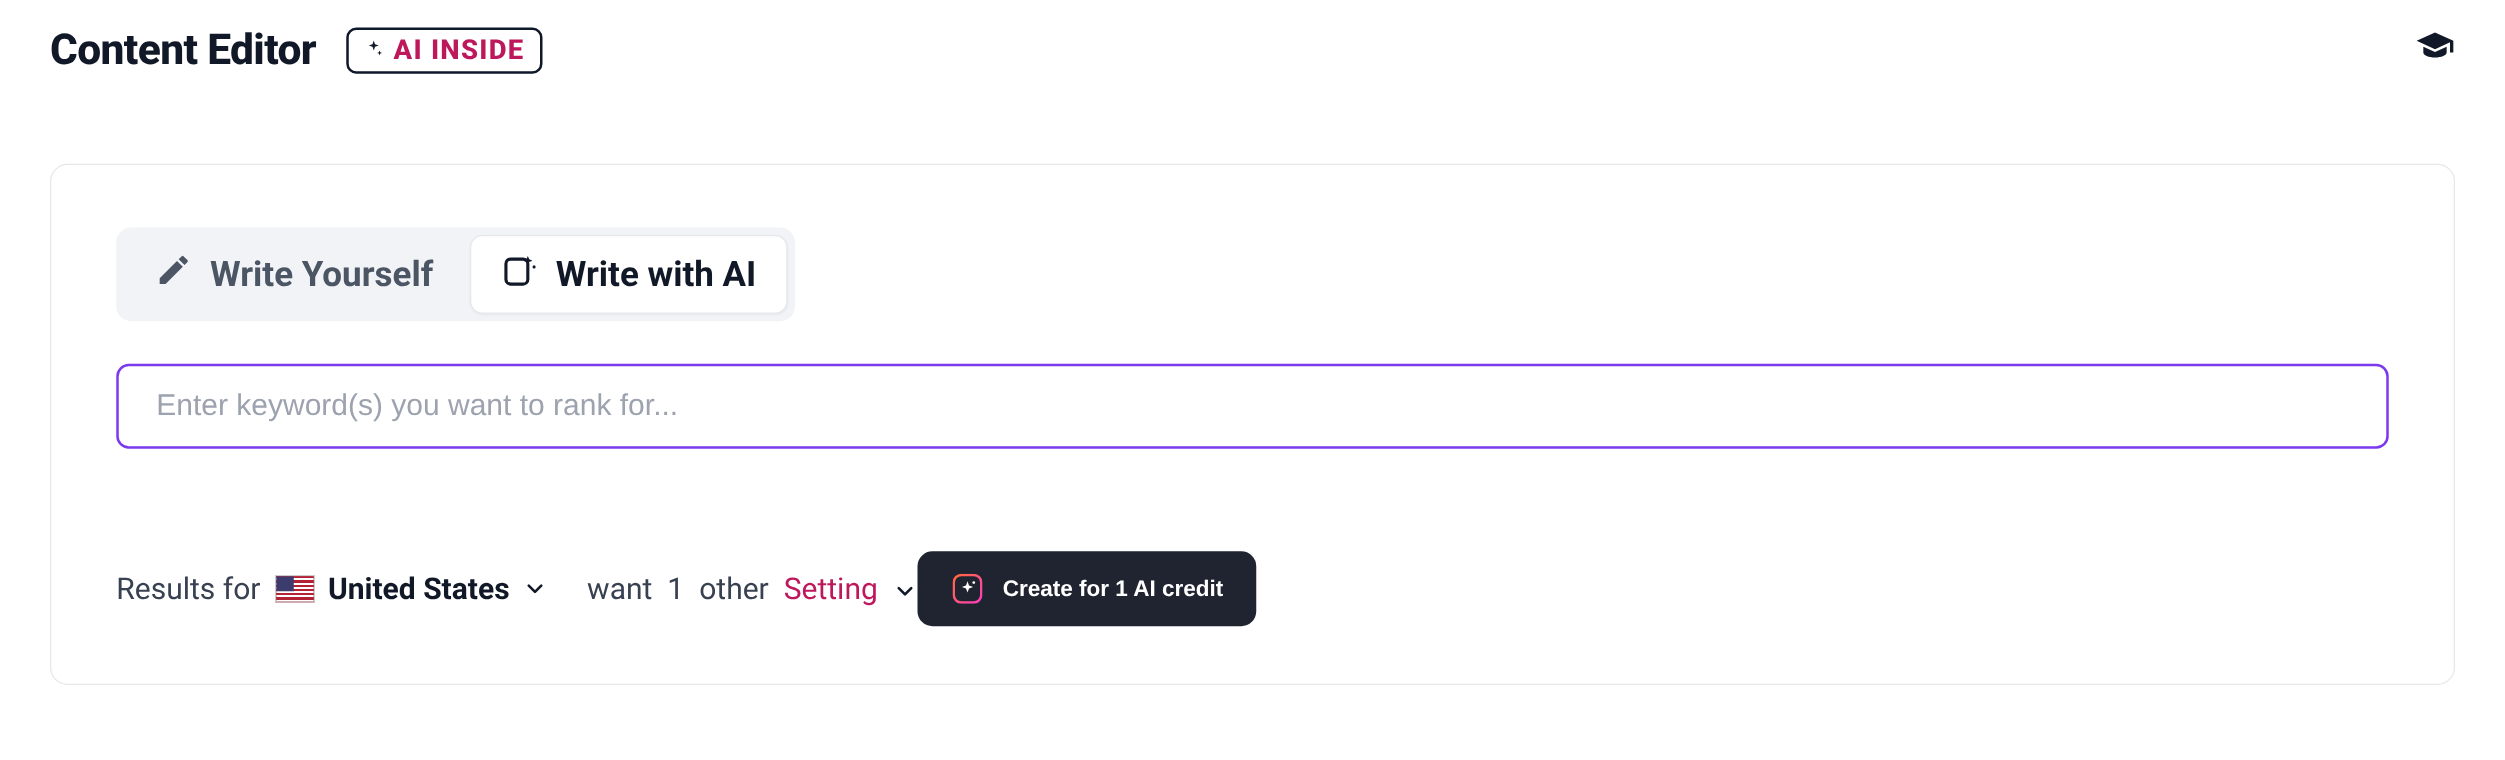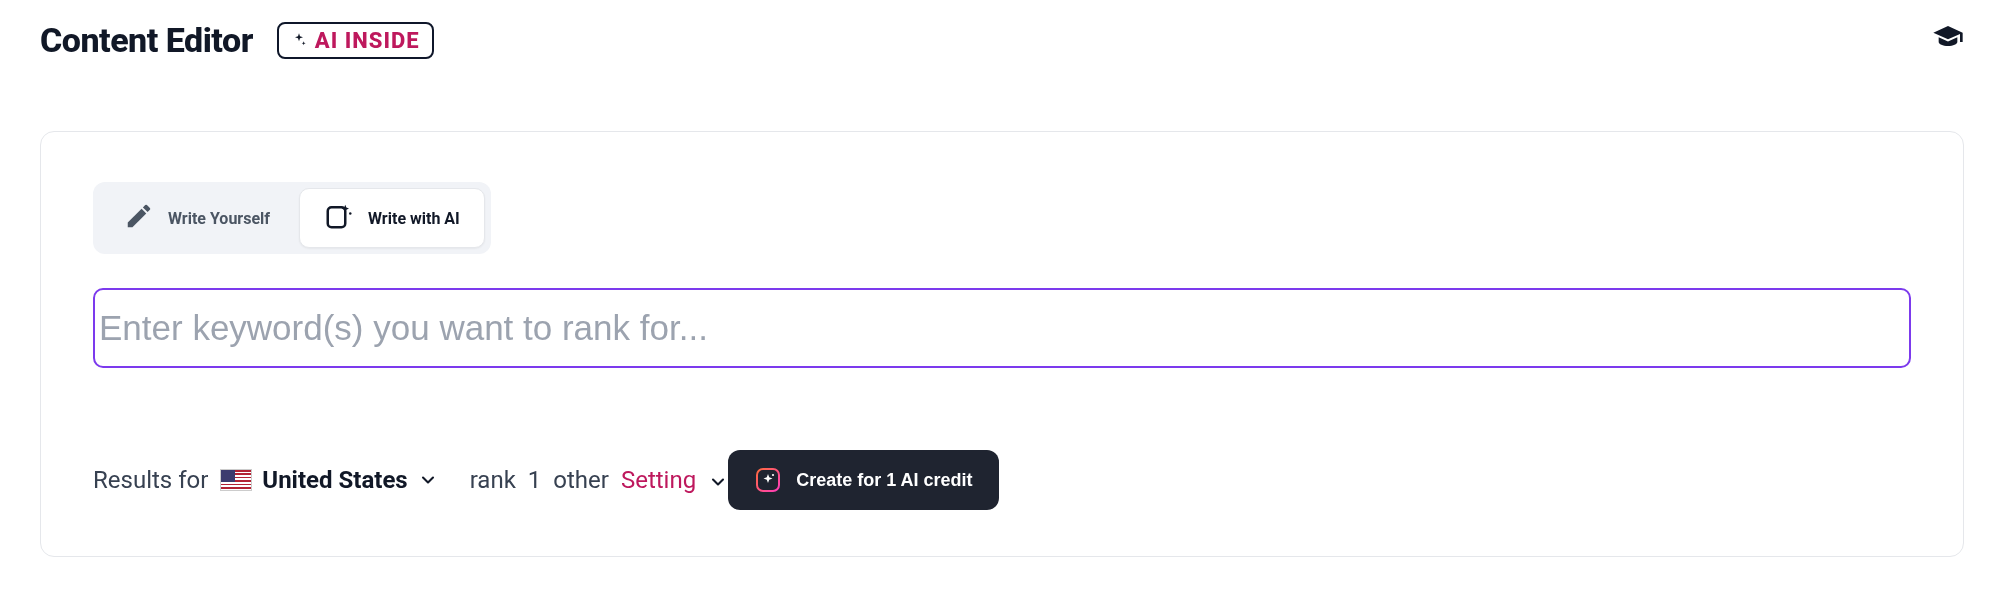--- a/index.html
+++ b/index.html
@@ -56,41 +56,41 @@
     padding: 6px;
     gap: 4px;
     margin-bottom: 34px;
   }
   .seg-item {
     display: inline-flex;
     align-items: center;
     gap: 14px;
     padding: 12px 24px;
     border-radius: 10px;
-    font-size: 16px;
+    font-size: 28px;
     font-weight: 700;
     color: #374151;
     cursor: pointer;
     border: 1px solid transparent;
   }
   .seg-item.inactive { color: #4b5563; }
   .seg-item.active {
     background: #fff;
     border: 1px solid #e5e7eb;
     box-shadow: 0 1px 2px rgba(0,0,0,0.05);
     color: #111827;
   }
   .seg-item svg { width: 30px; height: 30px; }
 
   .kw-input {
     width: 100%;
     border: 2px solid #7c3aed;
     border-radius: 10px;
-    padding: 18px 4px;
-    font-size: 35px;
+    padding: 18px 30px;
+    font-size: 24px;
     color: #111827;
     outline: none;
   }
   .kw-input::placeholder { color: #9ca3af; }
 
   .footer {
     display: flex;
     align-items: center;
     margin-top: 82px;
   }
@@ -215,21 +215,21 @@
           <span class="canton"></span>
         </span>
         <span>United States</span>
         <span class="chev">
           <svg viewBox="0 0 24 24" fill="none" stroke-width="2.5" stroke-linecap="round" stroke-linejoin="round">
               <polyline points="6 9 12 15 18 9"></polyline>
             </svg>
         </span>
       </span>
       <span style="width:8px"></span>
-      <span>rank</span>
+      <span>want</span>
       <span>1</span>
       <span>other</span>
       <span class="setting-word">
         <span>Setting</span>
         <span class="chev" style="margin-left:6px; vertical-align:middle;">
           <svg viewBox="0 0 24 24" fill="none" stroke-width="2.5" stroke-linecap="round" stroke-linejoin="round">
               <polyline points="6 9 12 15 18 9"></polyline>
             </svg>
         </span>
       </span>

